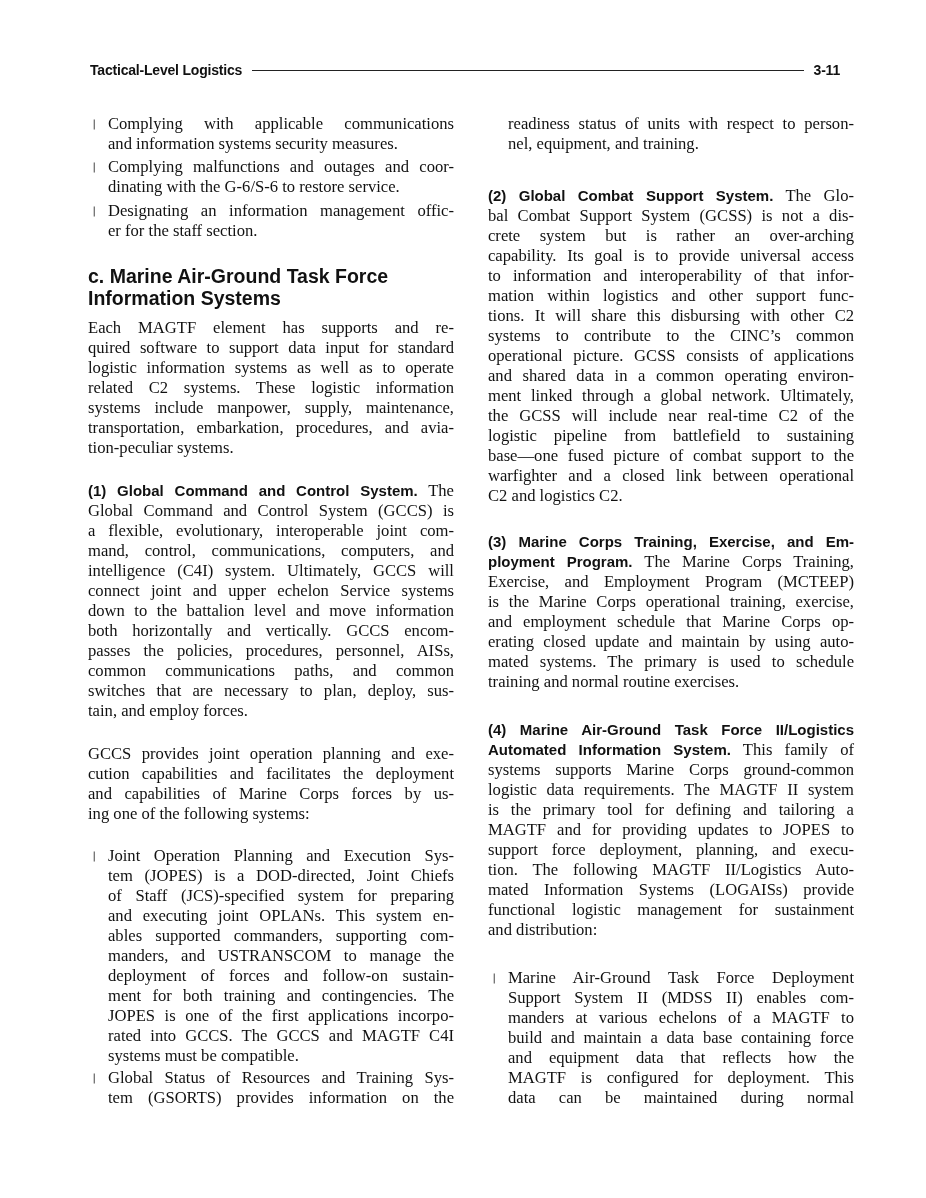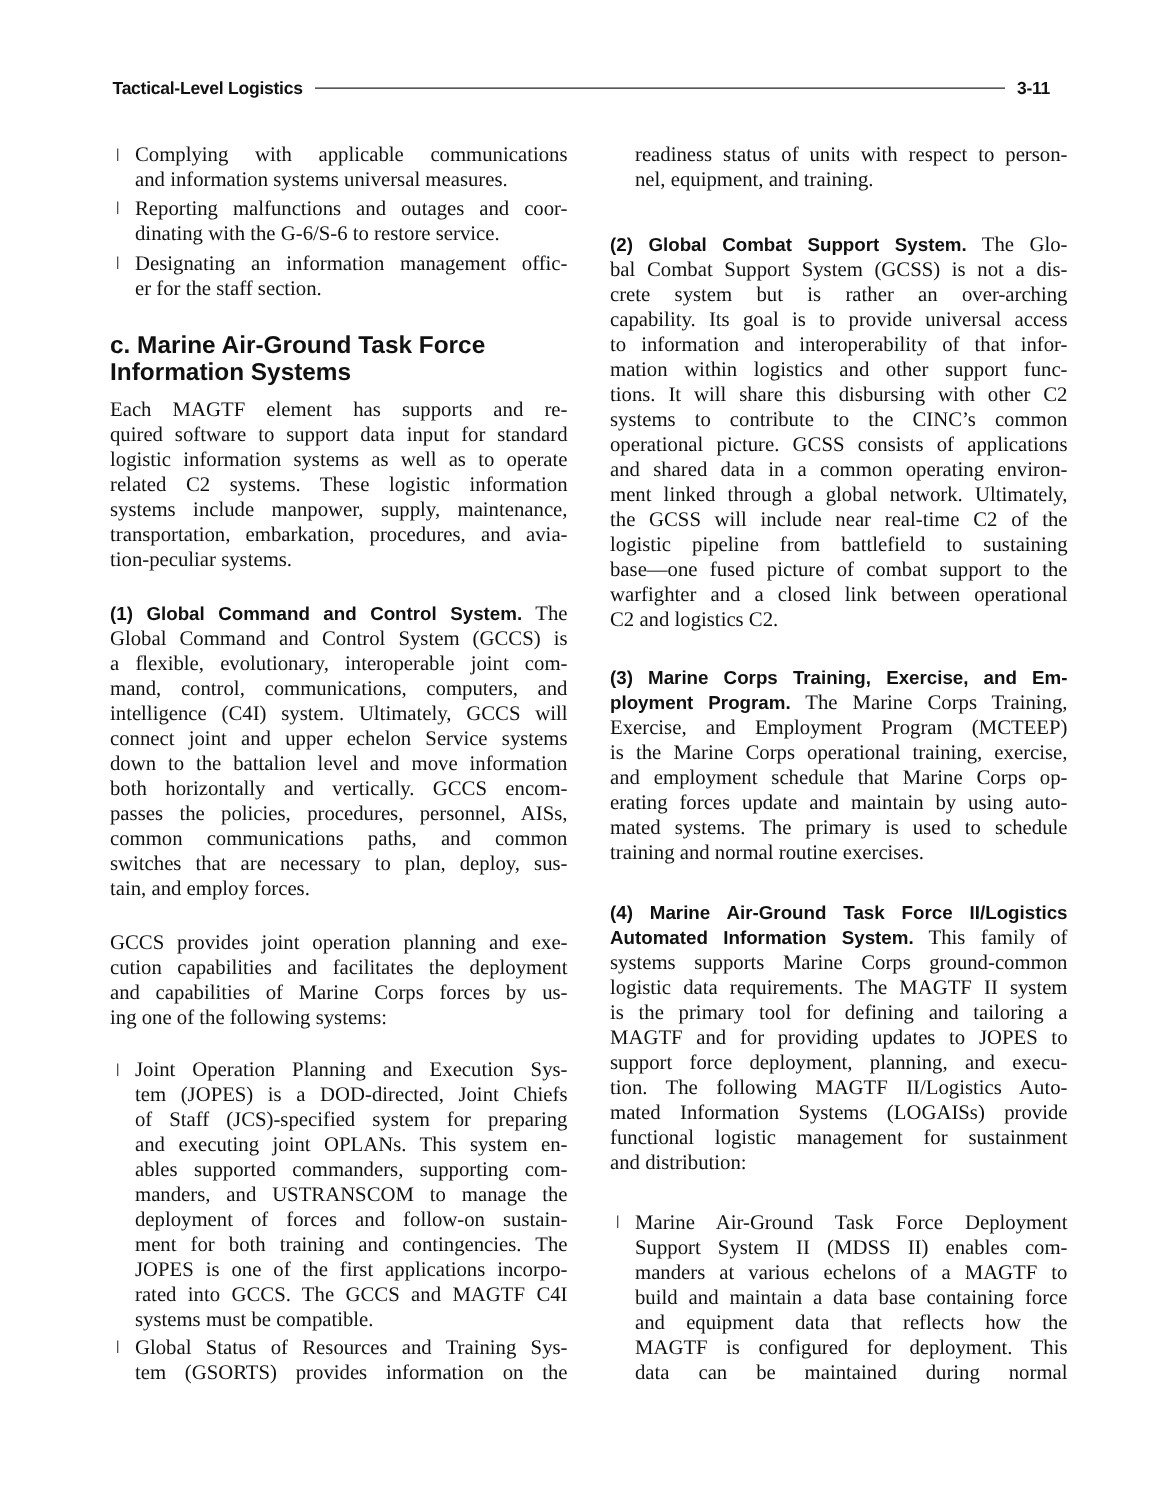--- a/index.html
+++ b/index.html
@@ -83,24 +83,24 @@
   <span>Tactical-Level Logistics</span>
   <span class="rule"></span>
   <span>3-11</span>
 </div>
 
 <div class="col col-left">
 
   <div>
     <span class="bullet" style="top:114px">❘</span>
     <div class="line ind" style="top:114px">Complying with applicable communications</div>
-    <div class="line ind last" style="top:134px">and information systems universal measures.</div>
+    <div class="line ind last" style="top:134px">and information systems security measures.</div>
 
     <span class="bullet" style="top:157px">❘</span>
-    <div class="line ind" style="top:157px">Reporting malfunctions and outages and coor-</div>
+    <div class="line ind" style="top:157px">Complying malfunctions and outages and coor-</div>
     <div class="line ind last" style="top:177px">dinating with the G-6/S-6 to restore service.</div>
 
     <span class="bullet" style="top:201px">❘</span>
     <div class="line ind" style="top:201px">Designating an information management offic-</div>
     <div class="line ind last" style="top:221px">er for the staff section.</div>
   </div>
 
   <div class="h-section" style="top:265px">c.  Marine Air-Ground Task Force</div>
   <div class="h-section" style="top:287px">Information Systems</div>
 
@@ -183,21 +183,21 @@
     <div class="line full" style="top:466px">warfighter and a closed link between operational</div>
     <div class="line full last" style="top:486px">C2 and logistics C2.</div>
   </div>
 
   <div>
     <div class="line full" style="top:532px"><span class="run-head">(3) Marine Corps Training, Exercise, and Em-</span></div>
     <div class="line full" style="top:552px"><span class="run-head">ployment Program.</span><span> The Marine Corps Training,</span></div>
     <div class="line full" style="top:572px">Exercise, and Employment Program (MCTEEP)</div>
     <div class="line full" style="top:592px">is the Marine Corps operational training, exercise,</div>
     <div class="line full" style="top:612px">and employment schedule that Marine Corps op-</div>
-    <div class="line full" style="top:632px">erating forces update and maintain by using auto-</div>
+    <div class="line full" style="top:632px">erating closed update and maintain by using auto-</div>
     <div class="line full" style="top:652px">mated systems. The primary is used to schedule</div>
     <div class="line full last" style="top:672px">training and normal routine exercises.</div>
   </div>
 
   <div>
     <div class="line full" style="top:720px"><span class="run-head">(4) Marine Air-Ground Task Force II/Logistics</span></div>
     <div class="line full" style="top:740px"><span class="run-head">Automated Information System.</span><span> This family of</span></div>
     <div class="line full" style="top:760px">systems supports Marine Corps ground-common</div>
     <div class="line full" style="top:780px">logistic data requirements. The MAGTF II system</div>
     <div class="line full" style="top:800px">is the primary tool for defining and tailoring a</div>

